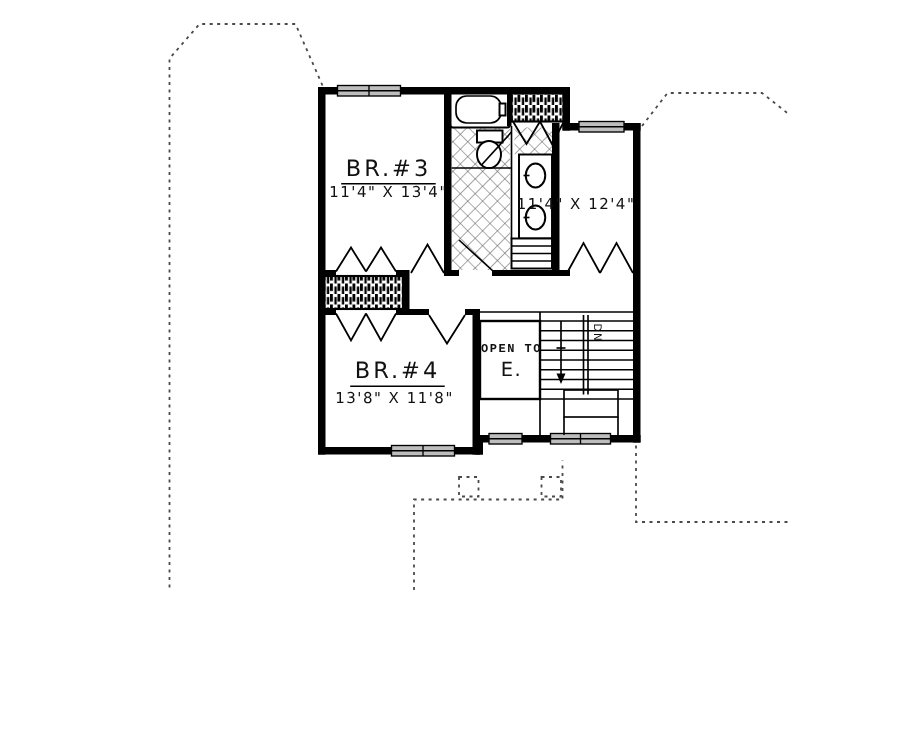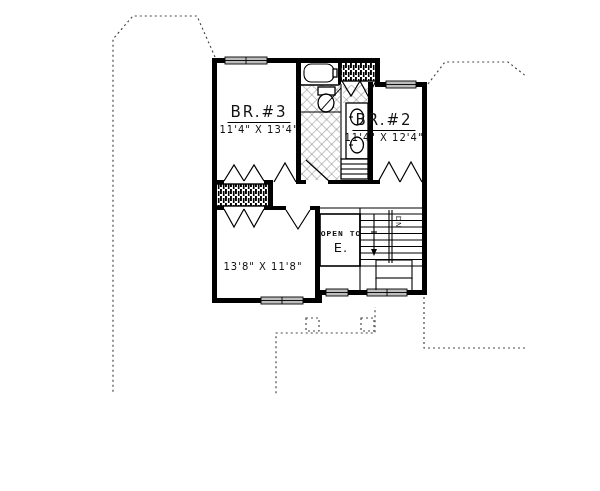--- a/index.html
+++ b/index.html
@@ -185,22 +185,22 @@
         <rect class="thin" x="376" y="260" width="36" height="18"></rect>
         <line class="thin" x1="376" y1="278" x2="376" y2="290"></line>
         <line class="thin" x1="412" y1="278" x2="412" y2="290"></line>
       </g>
     </g>
   </svg>
 
   <div class="label room-name" style="left:259px;top:113px;">BR.#3</div>
   <div class="label room-dims" style="left:259px;top:129px;">11'4" X 13'4"</div>
 
-  <div class="label room-name" style="left:384px;top:121px;">BR.#2</div>
   <div class="label room-dims" style="left:384px;top:137px;">11'4" X 12'4"</div>
 
+  <div class="label room-name" style="left:265px;top:248px;">BR.#4</div>
   <div class="label room-dims" style="left:263px;top:266px;">13'8" X 11'8"</div>
 
   <div class="label open1" style="left:341px;top:233px;font-family:Liberation Mono, monospace;">OPEN TO</div>
   <div class="label open2" style="left:341px;top:247px;">E.</div>
 
   <div class="label dn" style="left:398px;top:222px;">DN</div>
 </div>
 
 </body></html>

